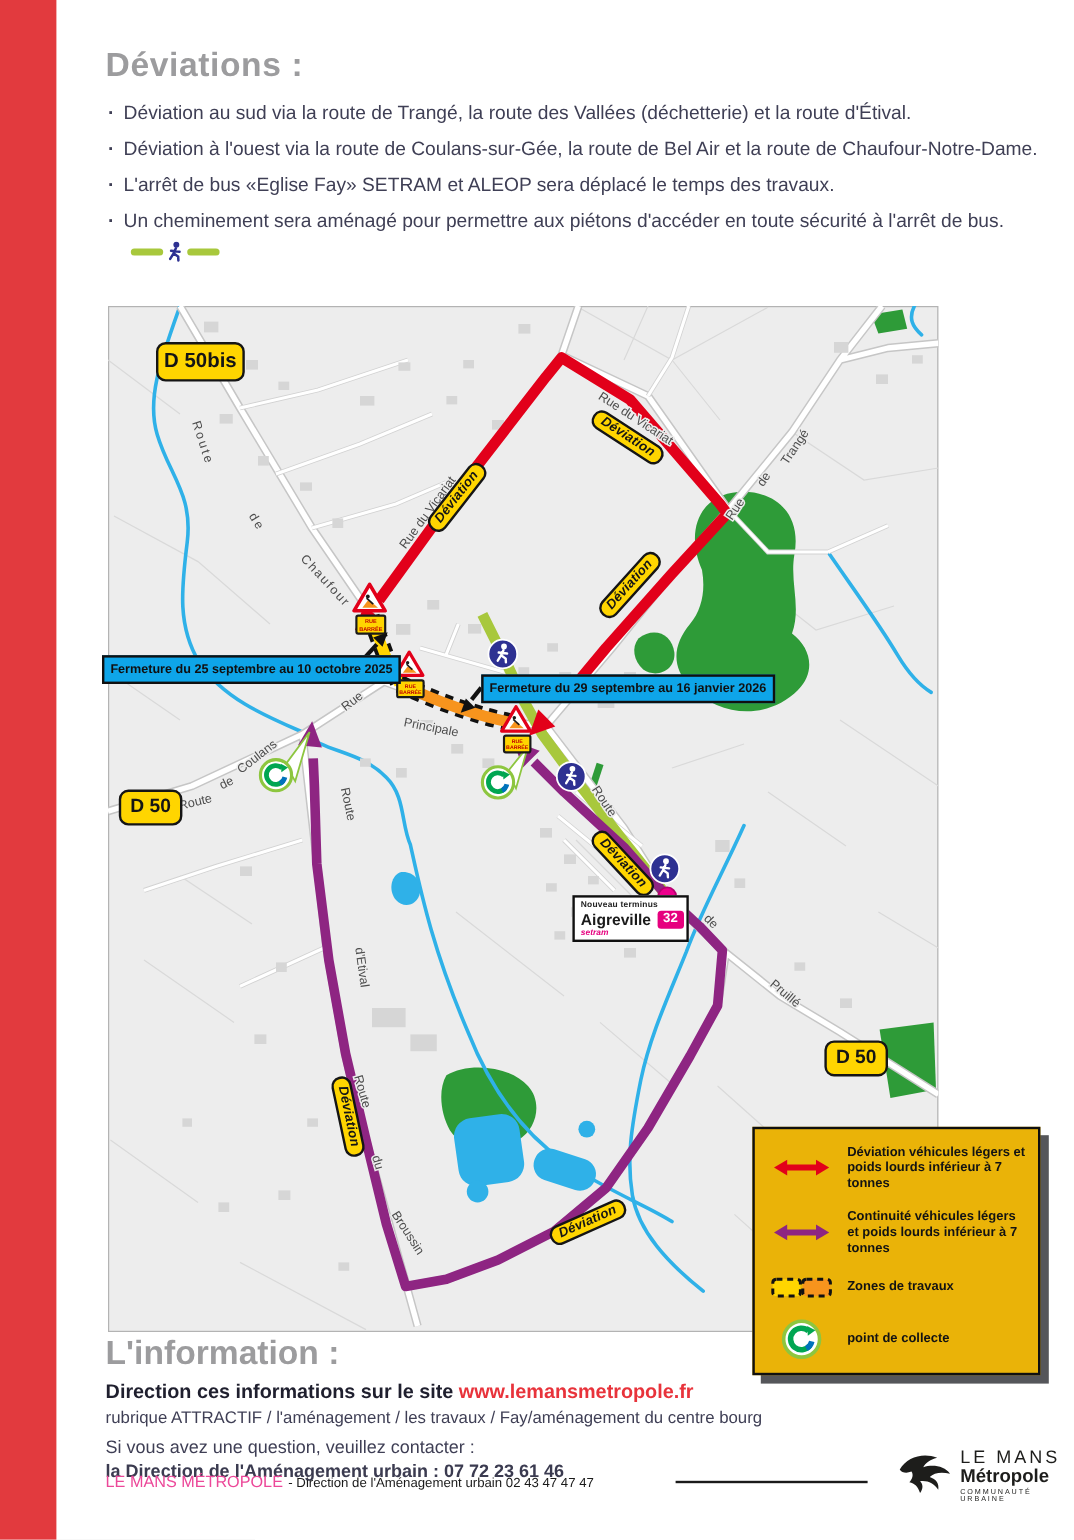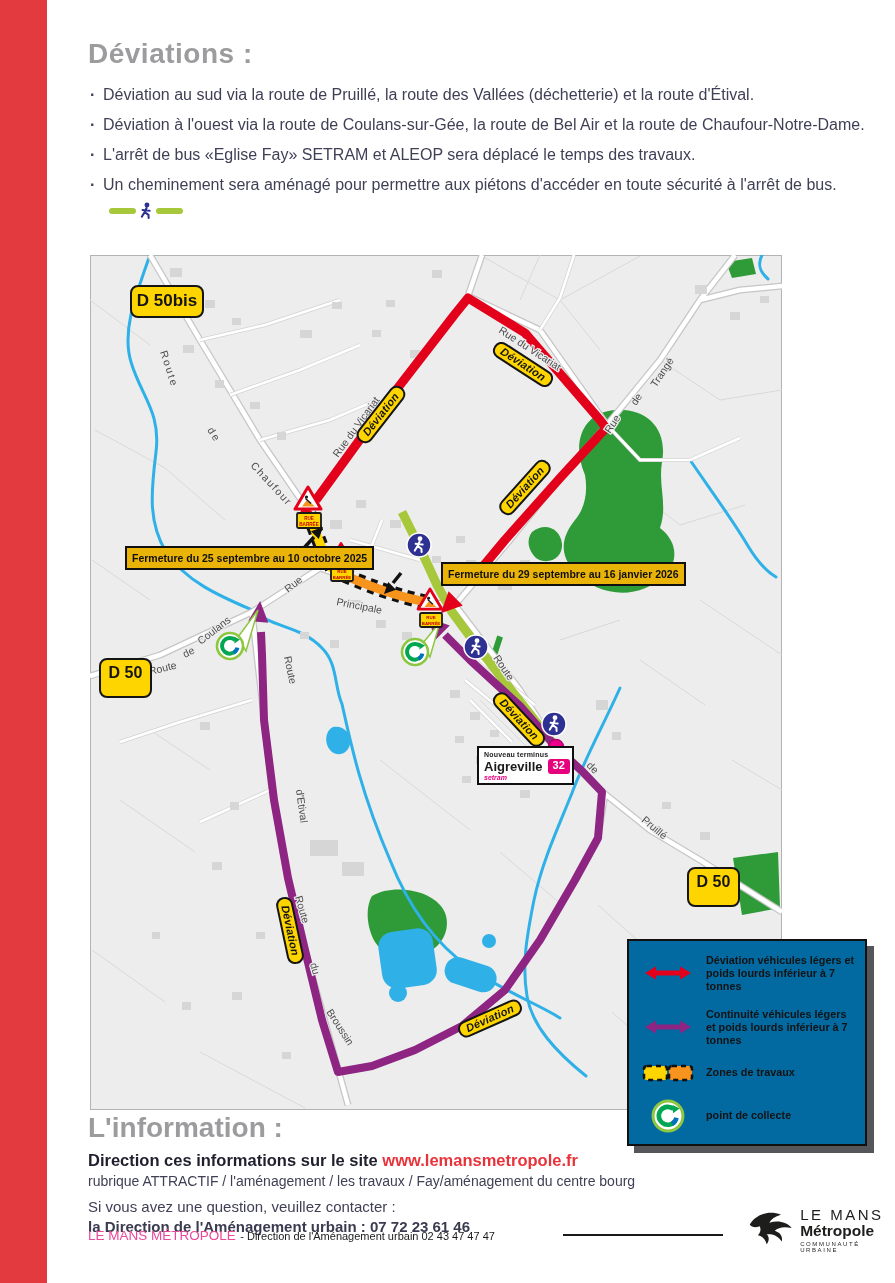--- a/index.html
+++ b/index.html
@@ -22,38 +22,38 @@
   
   .map { position:absolute; left:90px; top:255px; width:692px; height:855px;
          background:#ededed; border:1px solid #b3b3b3; }
   .map svg.basemap { position:absolute; left:-1px; top:-1px; }
   .overlay { position:absolute; inset:0; }
 
   .dev-badge { position:absolute; width:68px; height:17px; background:#ffd500; border:2px solid #151515;
     border-radius:8px; font-size:11px; font-style:italic; font-weight:800; color:#151515;
     text-align:center; line-height:13px; letter-spacing:.2px; z-index:3; }
 
-  .closure { position:absolute; background:#eab308; border:2.5px solid #101010; color:#101010;
-    font-weight:700; font-size:10.5px; white-space:nowrap; padding:4px 5px; z-index:4;margin-left:40px; }
+  .closure { position:absolute; background:#0ea5e9; border:2.5px solid #101010; color:#101010;
+    font-weight:700; font-size:10.5px; white-space:nowrap; padding:4px 5px; z-index:4; }
 
   .d-badge { position:absolute; background:#ffd500; border:2.5px solid #151515; border-radius:8px;
     color:#151515; font-weight:800; text-align:center; z-index:3; }
   .d-badge.big   { width:74px; height:33px; font-size:17px; line-height:28px; }
-  .d-badge.small { width:53px; height:40px; font-size:16px; line-height:25px; }
+  .d-badge.small { width:53px; height:30px; font-size:16px; line-height:25px; }
 
   .terminus-box { position:absolute; width:97px; background:#fff; border:2px solid #101010;
     padding:3px 5px 2px; z-index:4; line-height:1.05; }
   .terminus-box .t1 { font-size:7px; font-weight:800; color:#222; letter-spacing:.2px; }
   .terminus-box .t2 { display:flex; align-items:center; gap:5px; margin-top:1px; }
   .terminus-box .name { font-size:13px; font-weight:800; color:#1a1a1a; }
   .terminus-box .line-no { background:#e6007e; color:#fff; font-weight:800; font-size:11px;
     padding:1px 5px 2px; border-radius:3px; }
   .terminus-box .t3 { font-size:7px; font-weight:700; font-style:italic; color:#e6007e; }
 
-  .legend { position:absolute; left:536px; top:683px; width:240px; background:#0369a1;
+  .legend { position:absolute; left:536px; top:683px; width:240px; background:#eab308;
     border:2px solid #101010; box-shadow:7px 7px 0 #55565a; padding:13px 9px 11px; z-index:5;
     display:flex; flex-direction:column; gap:15px; }
   .legend .row { display:flex; align-items:center; gap:8px; }
   .legend .ic { width:60px; flex:0 0 60px; display:flex; justify-content:center; }
   .legend .lbl { font-size:10.8px; font-weight:700; color:#131313; line-height:1.2; }
 
   
   .info { position:absolute; left:88px; top:1112px; width:560px; }
   .info h2 { font-size:28px; font-weight:800; color:#9c9c9e; margin-bottom:7px; }
   .info .l1 { font-size:16.5px; font-weight:800; color:#1f1f2e; }
@@ -102,21 +102,21 @@
     </g>
     <path id="arrow-tip" d="M0,-13 L10,8 L-10,8 Z"></path>
   </defs>
 </svg>
 
 <div class="red-bar"></div>
 
 <div class="header">
   <h1>Déviations :</h1>
   <ul class="bullets">
-    <li><span>Déviation au sud via la route de Pruillé, la route des Vallées (déchetterie) et la route d'Étival.</span></li>
+    <li><span>Déviation au sud via la route de Trangé, la route des Vallées (déchetterie) et la route d'Étival.</span></li>
     <li><span>Déviation à l'ouest via la route de Coulans-sur-Gée, la route de Bel Air et la route de Chaufour-Notre-Dame.</span></li>
     <li><span>L'arrêt de bus «Eglise Fay» SETRAM et ALEOP sera déplacé le temps des travaux.</span></li>
     <li>
       <span>Un cheminement sera aménagé pour permettre aux piétons d'accéder en toute sécurité à l'arrêt de bus.</span>
       <span class="foot-path">
         <i class="bar"></i>
         <svg width="16" height="18" viewBox="-8 -9 16 18">
             <use href="#walker-plain" transform="scale(0.95)"></use>
           </svg>
         <i class="bar"></i>

